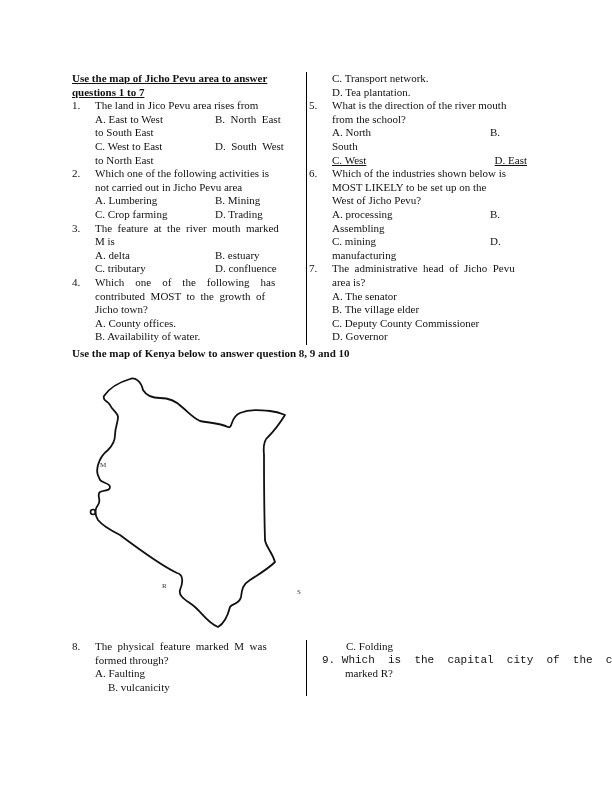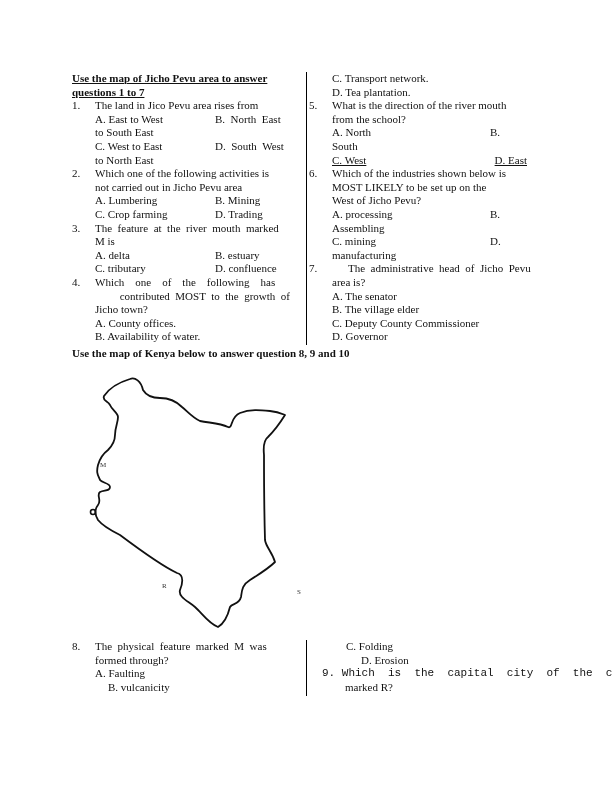--- a/index.html
+++ b/index.html
@@ -59,21 +59,21 @@
       <span>A. delta</span>
       <span>B. estuary</span>
       <span>C. tributary</span>
       <span>D. confluence</span>
     </div>
   </div>
 
   <div class="q">
     <span class="qnum">4.</span>
     <div style="white-space:pre;">Which    one    of    the    following    has</div>
-    <div style="white-space:pre;text-align:right;">contributed  MOST  to  the  growth  of</div>
+    <div style="white-space:pre;">contributed  MOST  to  the  growth  of</div>
     <div>Jicho town?</div>
     <div>A. County offices.</div>
     <div>B. Availability of water.</div>
   </div>
 </div>
 
 <div class="divider" style="left:306px; top:72px; height:273px;"></div>
 
 <div class="col" style="left:309px; top:72px; width:218px;">
   <div style="padding-left:23px;">
@@ -108,21 +108,21 @@
     <div>Assembling</div>
     <div class="opts" style="grid-template-columns:158px 1fr;">
       <span>C. mining</span>
       <span>D.</span>
     </div>
     <div>manufacturing</div>
   </div>
 
   <div class="q">
     <span class="qnum">7.</span>
-    <div style="white-space:pre;margin-left:16px;">The  administrative  head  of  Jicho  Pevu</div>
+    <div style="white-space:pre;">The  administrative  head  of  Jicho  Pevu</div>
     <div>area is?</div>
     <div>A. The senator</div>
     <div>B. The village elder</div>
     <div>C. Deputy County Commissioner</div>
     <div>D. Governor</div>
   </div>
 </div>
 
 <div class="abs section-title" style="left:72px; top:347px;">Use the map of Kenya below to answer question 8, 9 and 10</div>
 
@@ -176,19 +176,18 @@
     <div>A. Faulting</div>
     <div style="padding-left:13px;">B. vulcanicity</div>
   </div>
 </div>
 
 <div class="divider" style="left:306px; top:640px; height:56px;"></div>
 
 <div class="col" style="left:323px; top:640px; width:218px;">
   <div style="padding-left:23px;">
     <div>C. Folding</div>
-    <div style="padding-left:15px;">D. Erosion</div>
   </div>
   <div style="margin-left:-1px;">
     <div style="white-space:pre;font-family:Liberation Mono, monospace;">9. Which  is  the  capital  city  of  the  country</div>
     <div style="padding-left:23px;">marked R?</div>
   </div>
 </div>
 
 </body></html>

